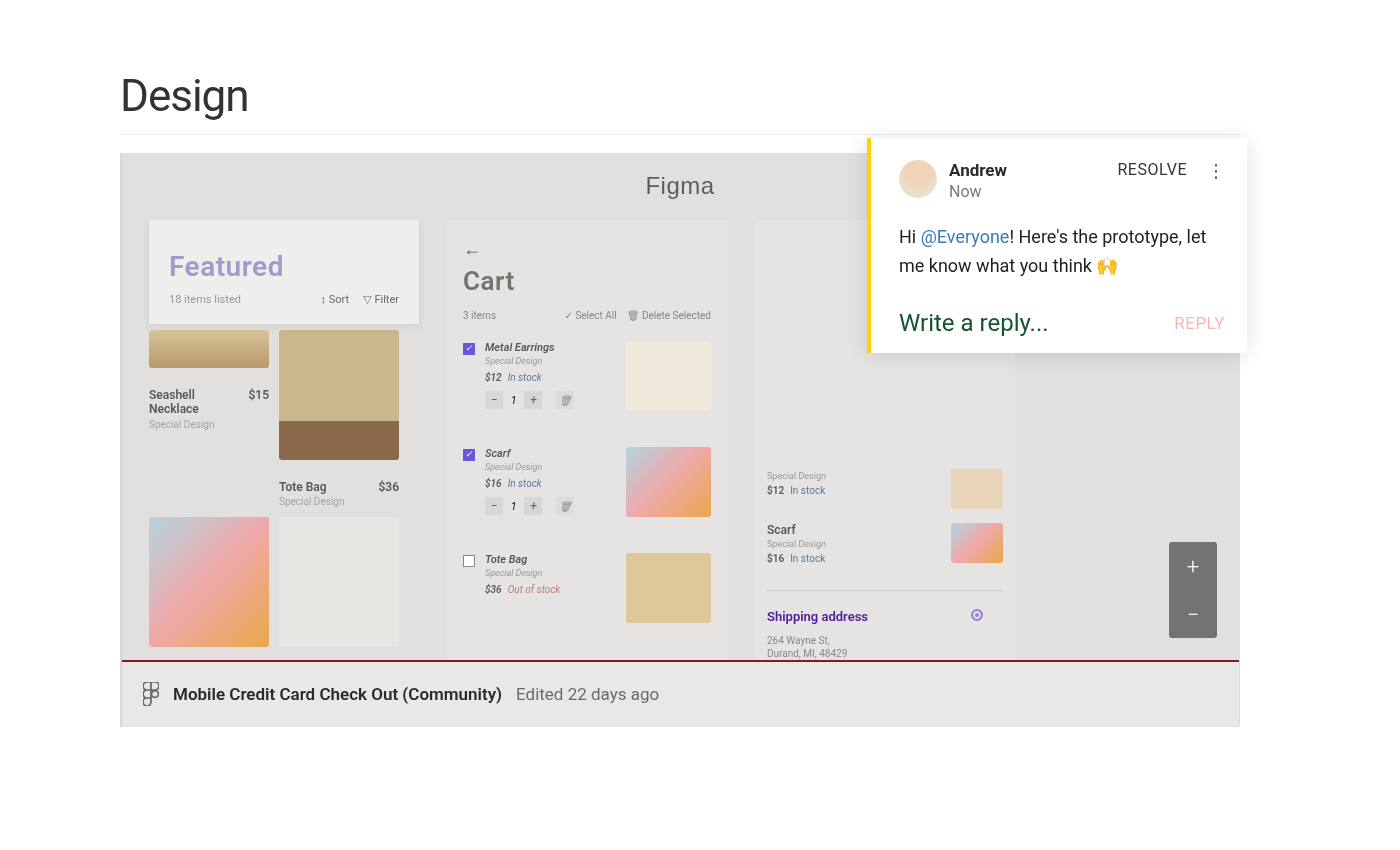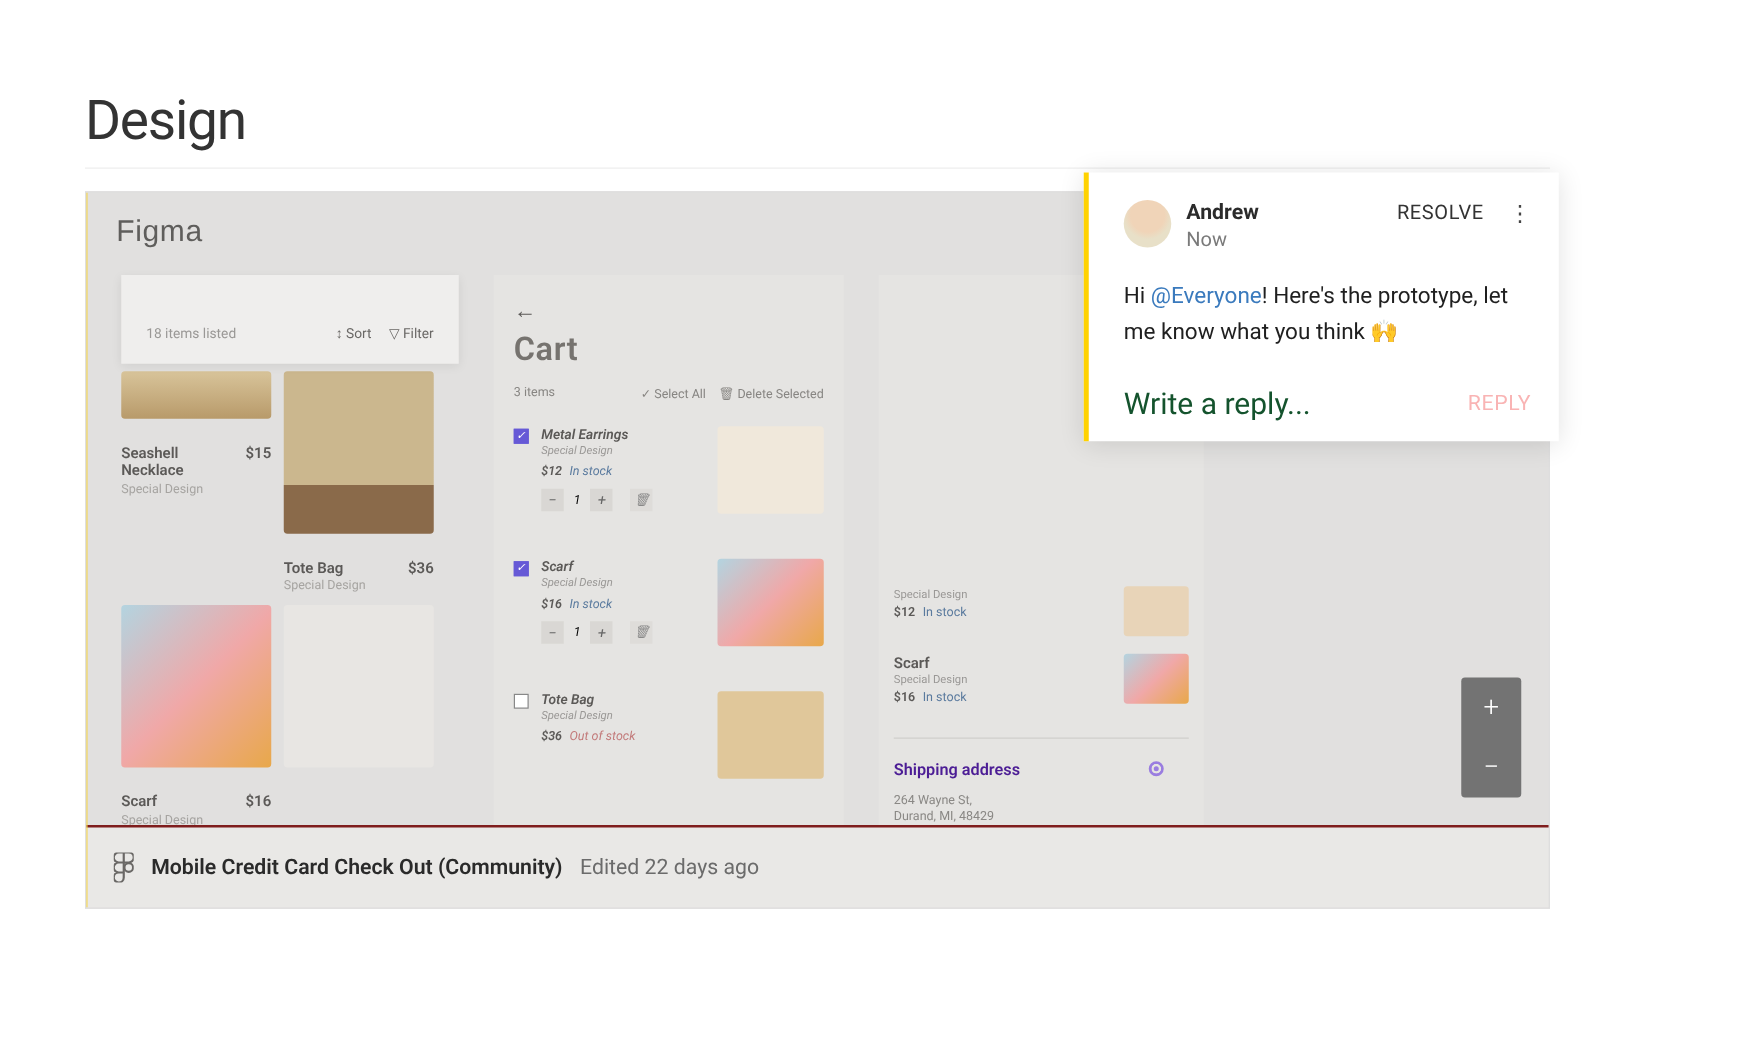--- a/index.html
+++ b/index.html
@@ -4,21 +4,21 @@
 <style>
 * { box-sizing: border-box; margin: 0; padding: 0; }
 body {
   font-family: -apple-system, BlinkMacSystemFont, "Segoe UI", Roboto, sans-serif;
   background: #fff;
   width: 1400px;
   height: 850px;
   position: relative;
 }
 .page-container {
-  padding: 70px 160px 0 68px;
+  padding: 70px 160px 0 120px;
 }
 .section-title {
   font-size: 44px;
   font-weight: 400;
   color: #333;
   letter-spacing: -1px;
   padding-bottom: 12px;
   border-bottom: 1px solid #eee;
   margin-bottom: 18px;
 }
@@ -28,20 +28,21 @@
   position: relative;
   overflow: hidden;
 }
 .figma-header {
   font-size: 24px;
   color: #5f5e5c;
   letter-spacing: 0.5px;
   padding: 18px 24px 0 24px;
   font-family: "Segoe UI", sans-serif;
   font-weight: 400;
+  text-align: center;
 }
 .canvas-area {
   position: relative;
   height: 460px;
   padding: 20px 28px 0 28px;
   display: flex;
   gap: 28px;
   overflow: hidden;
 }
 
@@ -204,20 +205,21 @@
   <h1 class="section-title">Design</h1>
 
   <div class="embed-wrapper">
     <span class="yellow-edge"></span>
     <div class="figma-header">Figma</div>
 
     <div class="canvas-area">
 
       <div class="featured-col">
         <div class="featured-header-card">
+          <div class="featured-title">Featured</div>
           <div class="featured-sub-row">
             <span>18 items listed</span>
             <span class="right">
               <span>↕ <span>Sort</span></span>
               <span>▽ <span>Filter</span></span>
             </span>
           </div>
         </div>
         <div class="featured-body">
           <div class="product-tile">

